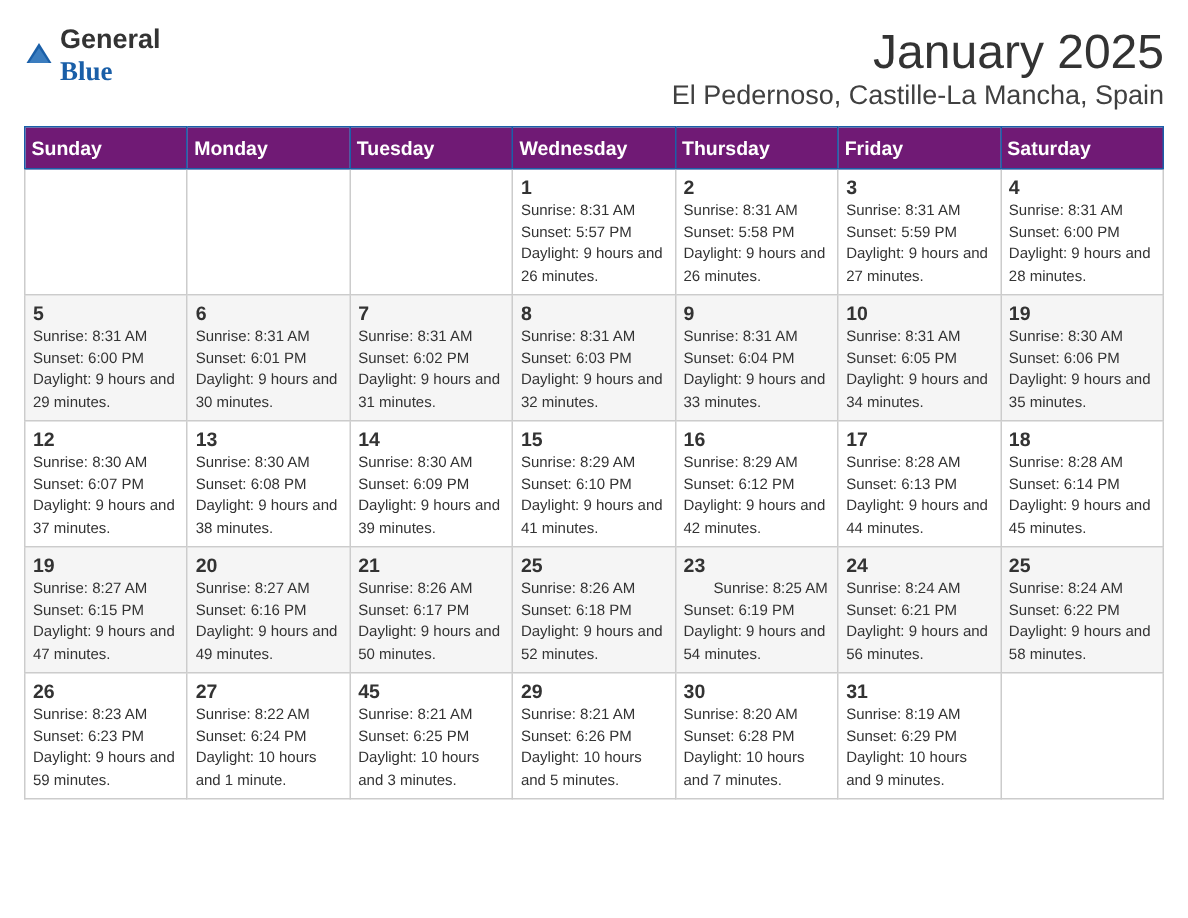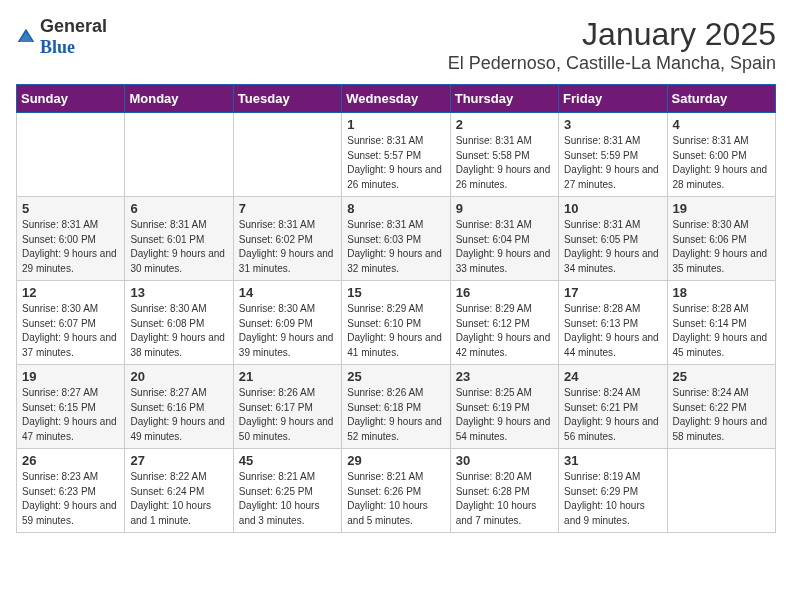--- a/index.html
+++ b/index.html
@@ -191,21 +191,21 @@
 Daylight: 9 hours and 47 minutes.</span></td>
         <td><span class="day-number">20</span><span class="day-info" style="white-space: pre-line;">Sunrise: 8:27 AM
 Sunset: 6:16 PM
 Daylight: 9 hours and 49 minutes.</span></td>
         <td><span class="day-number">21</span><span class="day-info" style="white-space: pre-line;">Sunrise: 8:26 AM
 Sunset: 6:17 PM
 Daylight: 9 hours and 50 minutes.</span></td>
         <td><span class="day-number">25</span><span class="day-info" style="white-space: pre-line;">Sunrise: 8:26 AM
 Sunset: 6:18 PM
 Daylight: 9 hours and 52 minutes.</span></td>
-        <td><span class="day-number">23</span><span class="day-info" style="white-space: pre-line;">Sunrise: 8:25 AM
+        <td><span class="day-number">23</span><span class="day-info" style="white-space: pre-line; margin-left: 20px;">Sunrise: 8:25 AM
 Sunset: 6:19 PM
 Daylight: 9 hours and 54 minutes.</span></td>
         <td><span class="day-number">24</span><span class="day-info" style="white-space: pre-line;">Sunrise: 8:24 AM
 Sunset: 6:21 PM
 Daylight: 9 hours and 56 minutes.</span></td>
         <td><span class="day-number">25</span><span class="day-info" style="white-space: pre-line;">Sunrise: 8:24 AM
 Sunset: 6:22 PM
 Daylight: 9 hours and 58 minutes.</span></td>
       </tr>
       <tr>

